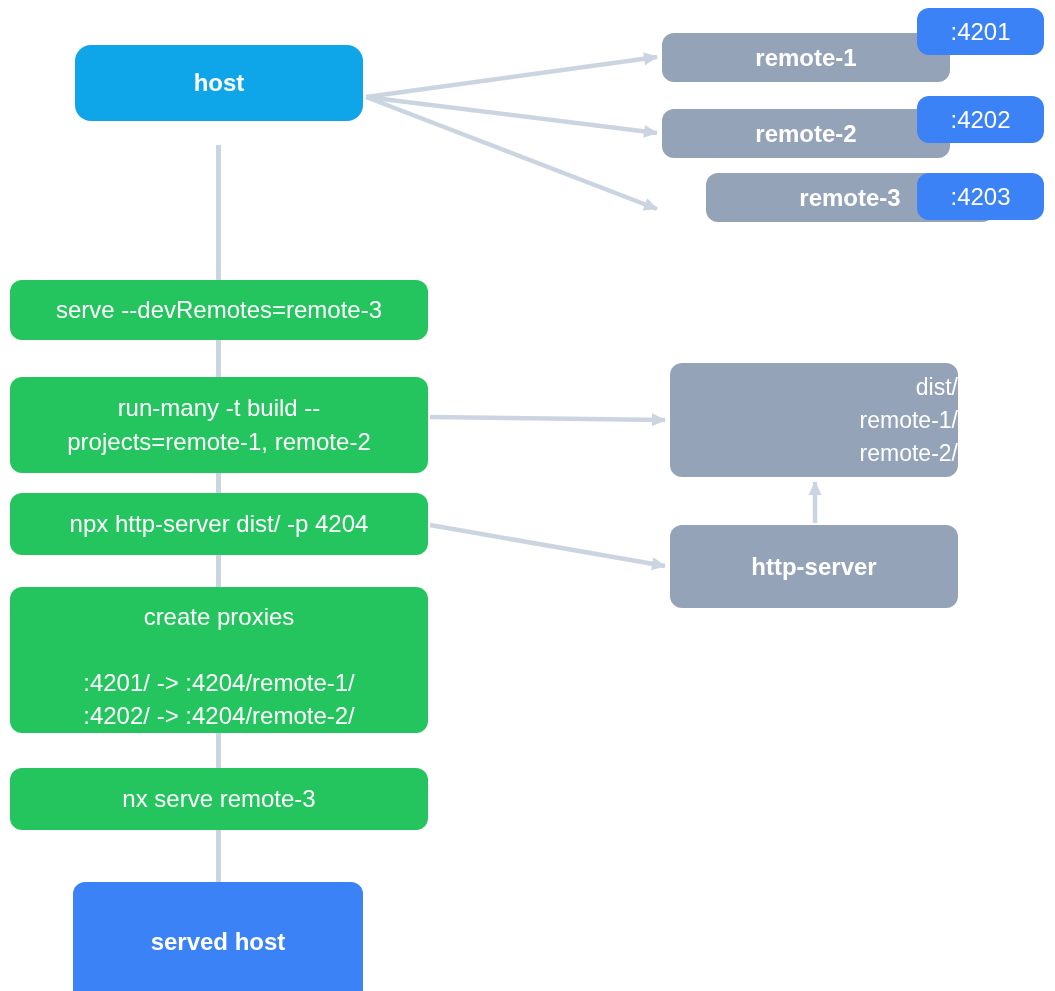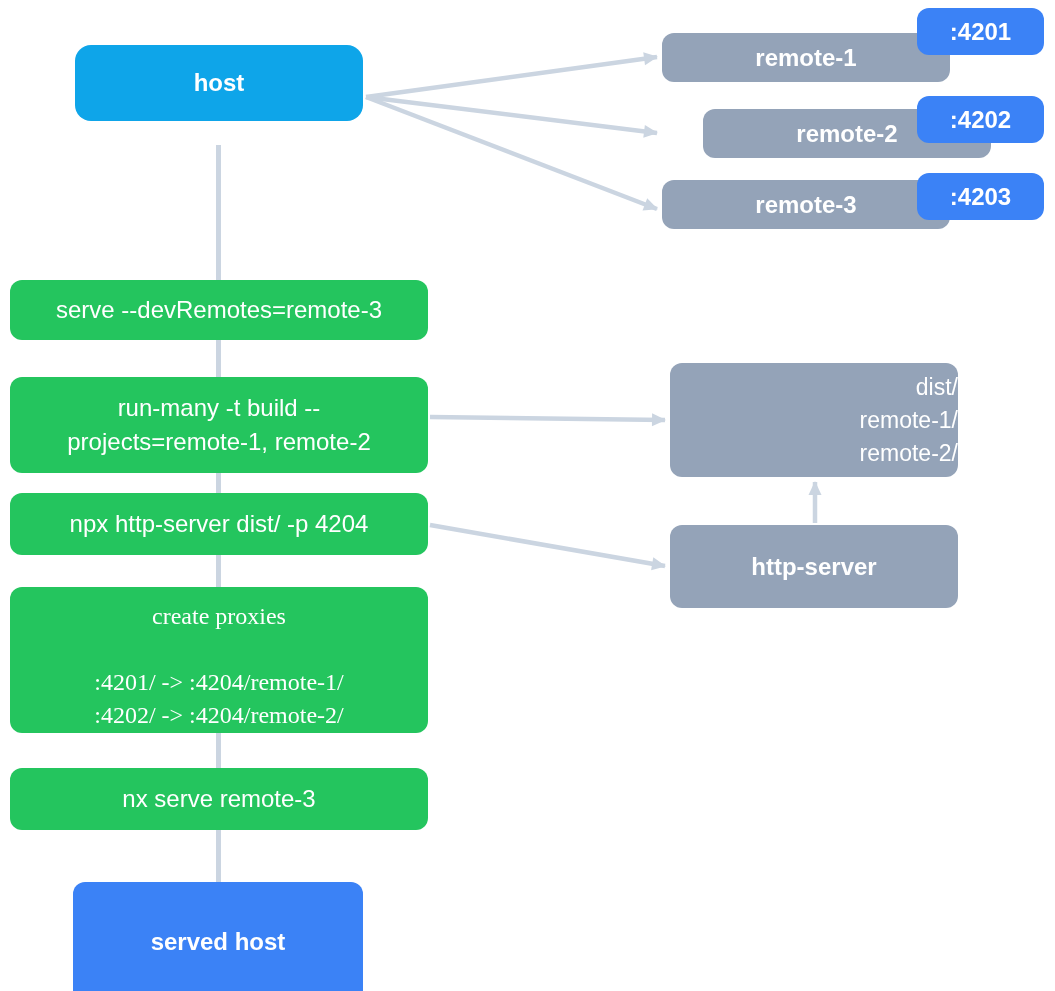--- a/index.html
+++ b/index.html
@@ -42,44 +42,44 @@
     border-radius: 16px;
     font-size: 24px; font-weight: 700;
   }
   .remote-node {
     left: 662px; width: 288px; height: 49px;
     background: var(--c-remote);
     border-radius: 12px;
     font-size: 24px; font-weight: 700;
   }
   .remote-1 { top: 33px; }
-  .remote-2 { top: 109px; margin-left: 41px; }
-  .remote-3 { top: 180px; }
+  .remote-2 { top: 109px; }
+  .remote-3 { top: 173px; margin-left: 44px; }
   .port-badge {
     left: 917px; width: 127px; height: 47px;
     background: var(--c-badge);
     border-radius: 12px;
-    font-size: 24px; font-weight: 700;
+    font-size: 24px; font-weight: 400;
     z-index: 2;
   }
   .badge-1 { top: 8px; }
   .badge-2 { top: 96px; }
   .badge-3 { top: 173px; }
   .command-node {
     left: 10px; width: 418px;
     background: var(--c-command);
     border-radius: 12px;
     font-size: 24px; font-weight: 400;
     flex-direction: column;
     line-height: 34px;
   }
   .cmd-serve     { top: 280px; height: 60px; }
   .cmd-run-many  { top: 377px; height: 96px; }
   .cmd-http      { top: 493px; height: 62px; }
-  .cmd-proxies   { top: 587px; height: 146px; justify-content: flex-start; padding-top: 13px; line-height: 33px; font-family: Liberation Serif, serif; }
+  .cmd-proxies   { top: 587px; height: 146px; justify-content: flex-start; padding-top: 13px; line-height: 33px; }
   .cmd-nx-serve  { top: 768px; height: 62px; }
   .proxies-spacer { height: 33px; }
   .dist-node {
     left: 670px; top: 363px; width: 288px; height: 114px;
     background: var(--c-remote);
     border-radius: 12px;
     font-size: 23px; font-weight: 400;
     flex-direction: column;
     align-items: flex-end;
     justify-content: center;

